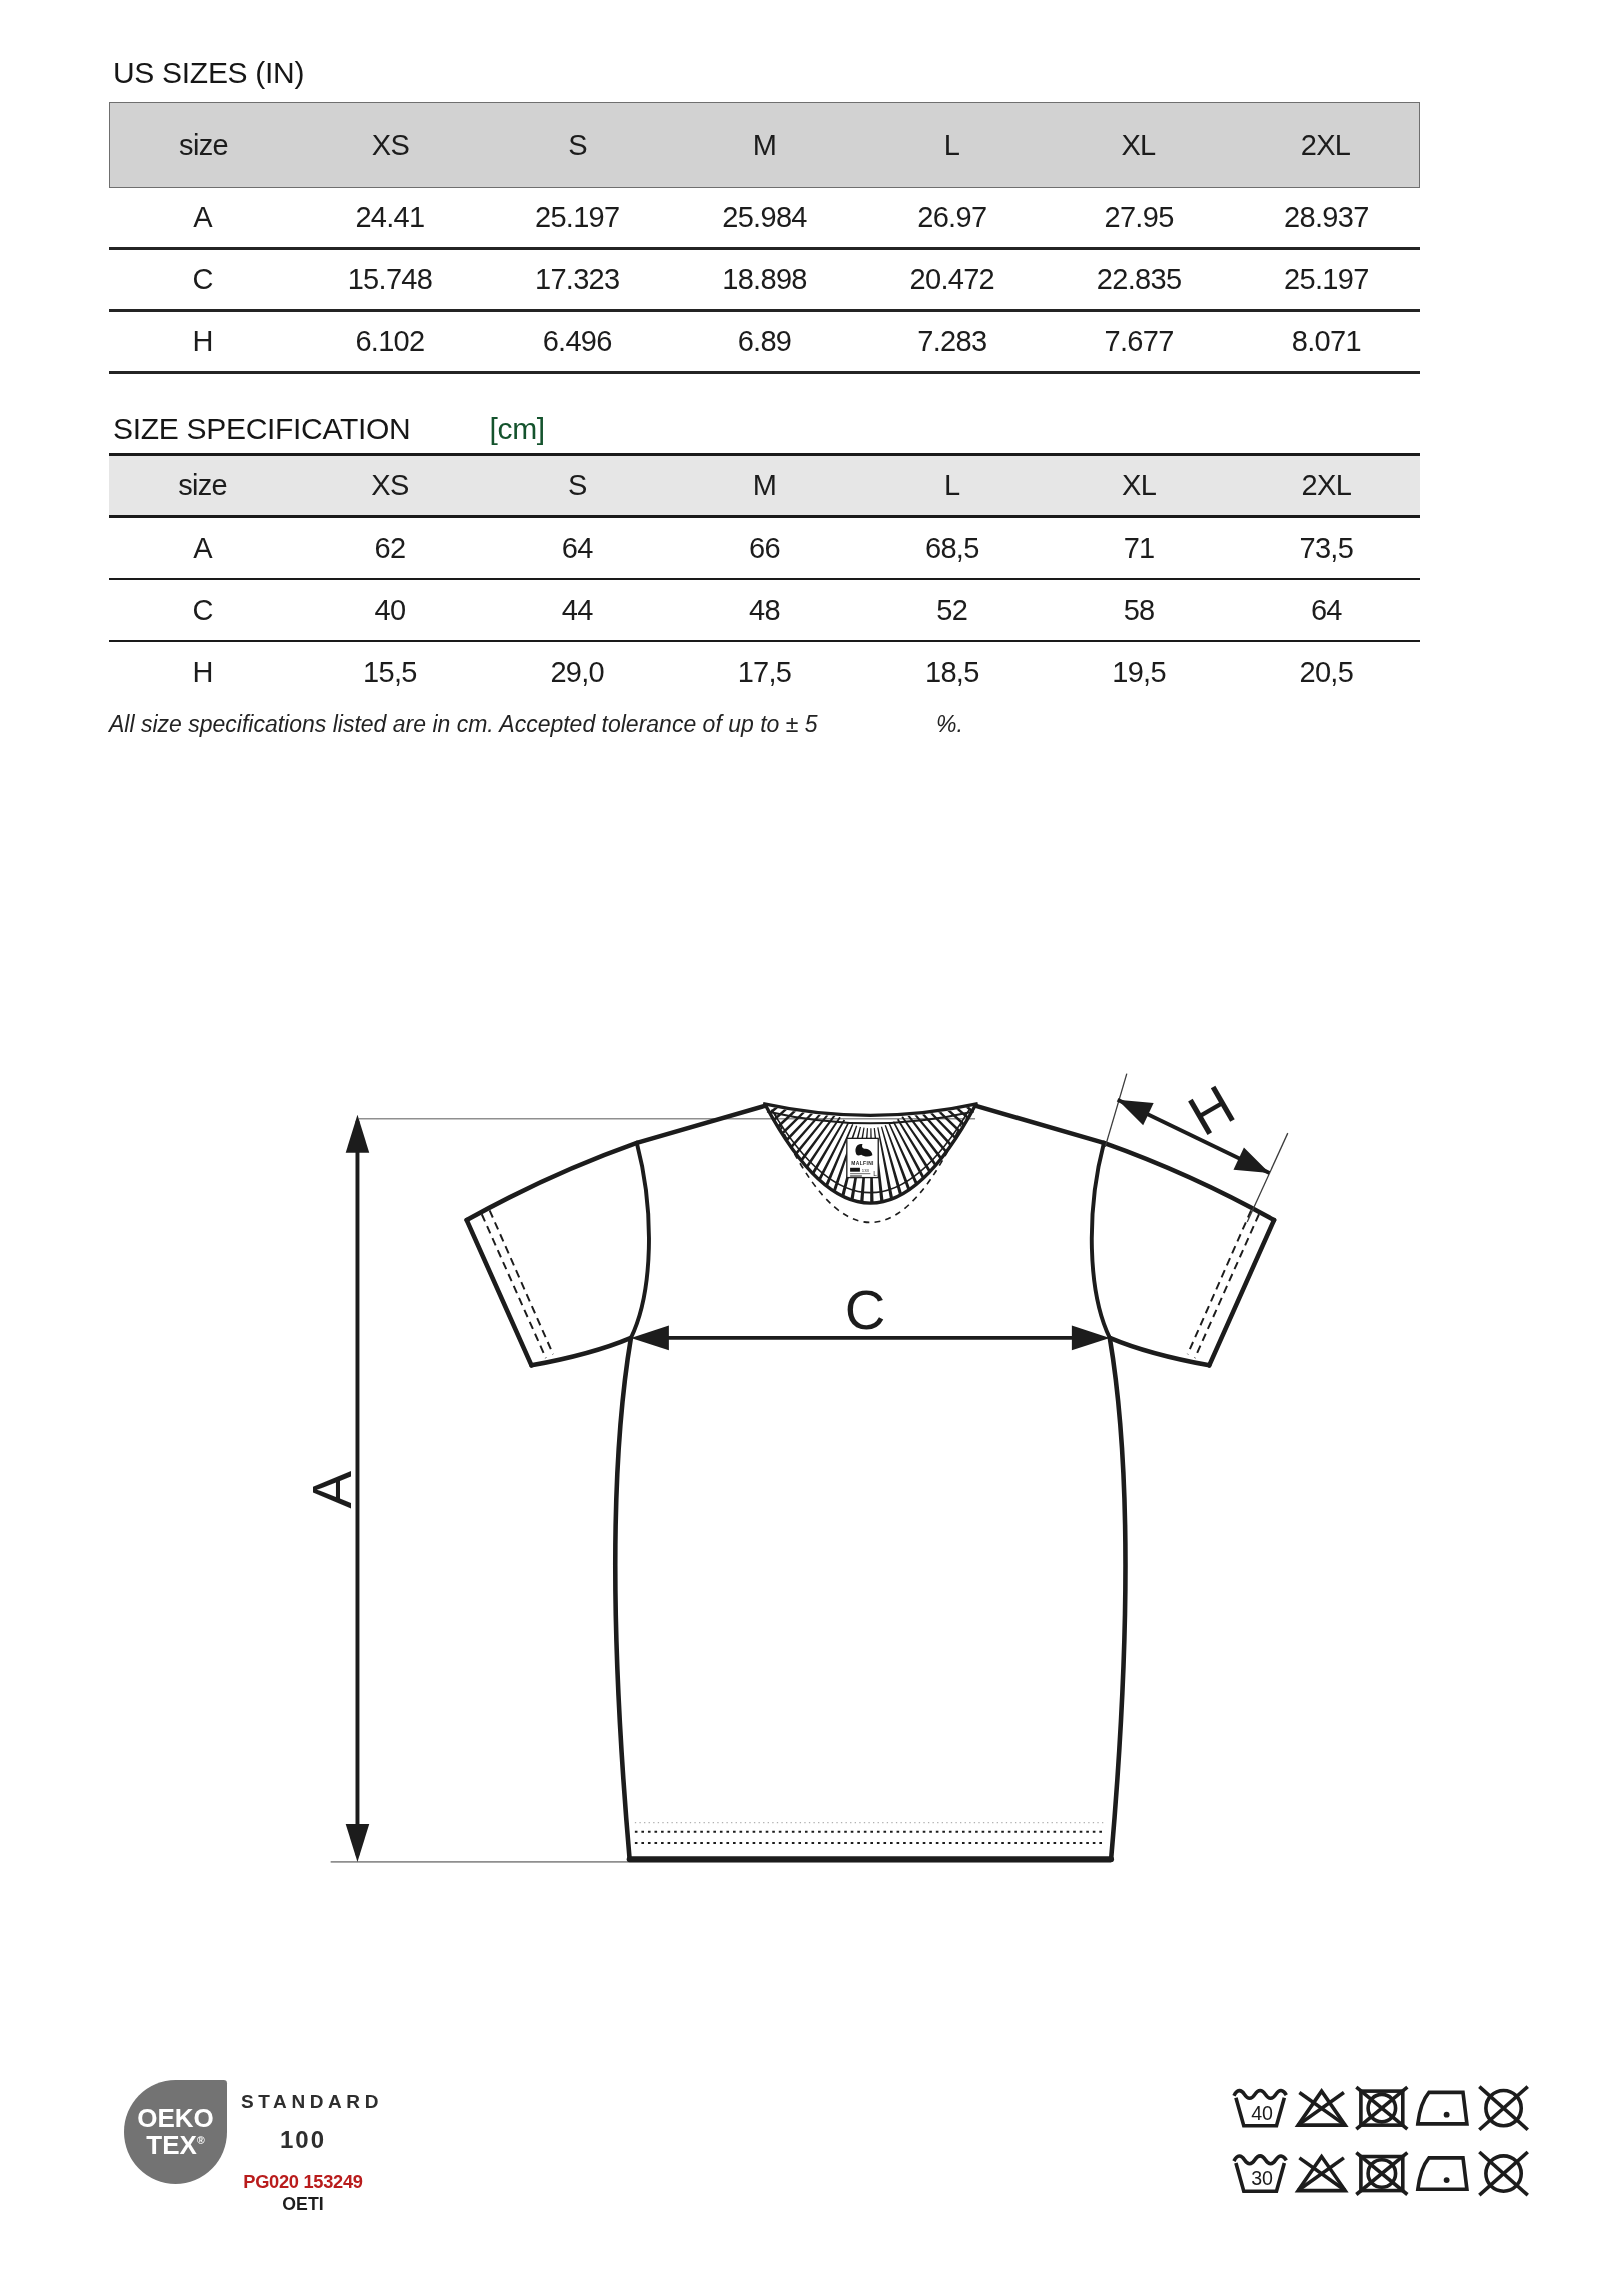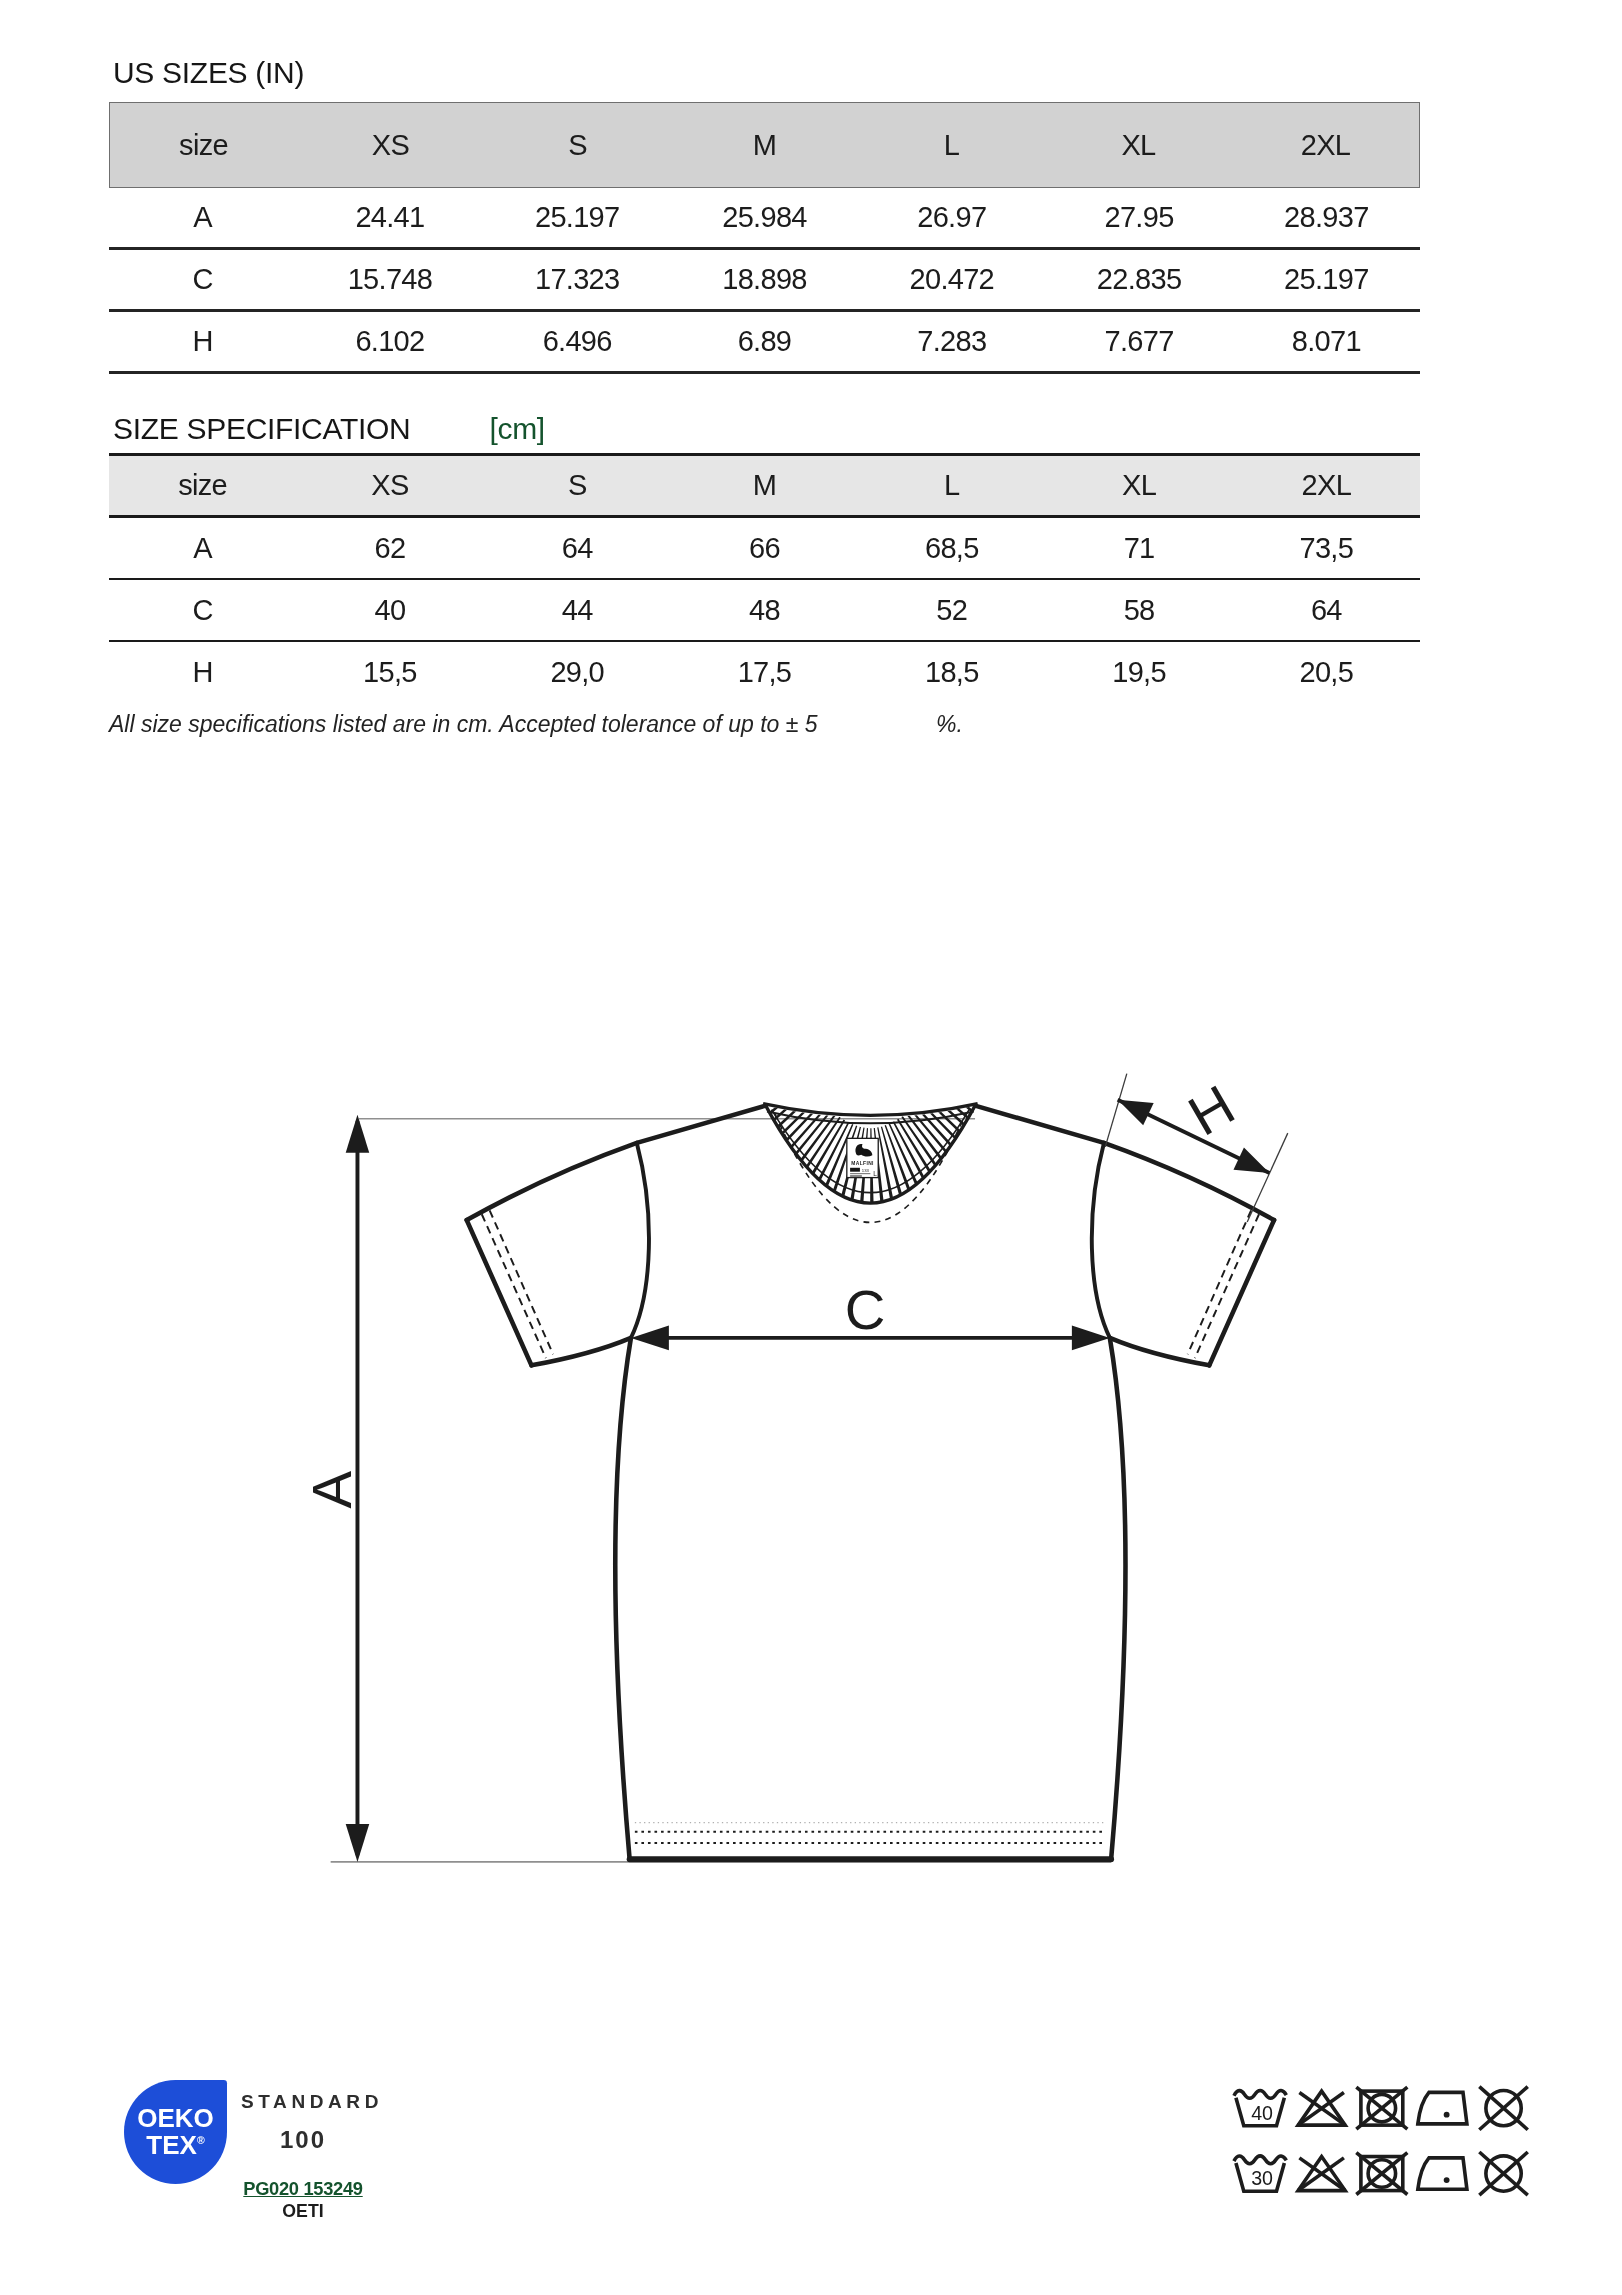--- a/index.html
+++ b/index.html
@@ -22,21 +22,21 @@
   .dimletter{font-size:86px;}
   .oeko-blob{position:absolute;left:124px;top:2080px;width:103px;height:104px;
      border-radius:50% 3.3px 50% 50%;display:flex;flex-direction:column;align-items:center;
      justify-content:center;color:#ffffff;font-weight:bold;line-height:1.02;}
   .oeko-blob .l1{font-size:26px;letter-spacing:0px;}
   .oeko-blob .l2{font-size:26px;}
   .oeko-blob sup{font-size:10.5px;vertical-align:super;}
   .oeko-text{position:absolute;left:241px;top:2091px;width:124px;text-align:center;color:#2e2e2e;}
   .oeko-text .std{font-size:19px;font-weight:bold;letter-spacing:4.6px;}
   .oeko-text .num{font-size:24px;font-weight:bold;letter-spacing:2px;margin-top:13px;}
-  .oeko-text .code{font-size:18.3px;font-weight:bold;margin-top:24px;letter-spacing:-0.3px;color:#14532d;text-decoration:underline;}
+  .oeko-text .code{font-size:18.3px;font-weight:bold;margin-top:17px;letter-spacing:-0.3px;color:#b91c1c;}
   .oeko-text .org{font-size:17.7px;font-weight:bold;margin-top:0.7px;color:#1c1c1c;}
 </style>
 </head>
 <body>
 
 <div id="page">
 
   <div class="abs sec-title" style="left:113px;top:56px;">US SIZES (IN)</div>
 
   <div class="sizetable" style="top:102px;">
@@ -202,21 +202,21 @@
     <g>
       <line x1="1689" y1="1753" x2="1722" y2="1641" stroke="#3c3c3c" stroke-width="2"></line>
       <line x1="1906" y1="1868" x2="1968" y2="1732" stroke="#3c3c3c" stroke-width="2"></line>
       <line x1="1708" y1="1681" x2="1940" y2="1793" stroke="#1c1c1c" stroke-width="6"></line>
       <polygon points="1708,1681 1747,1720 1763,1686" fill="#1c1c1c"></polygon>
       <polygon points="1940,1793 1885,1788 1901,1754" fill="#1c1c1c"></polygon>
       <text class="dimletter" x="1851" y="1697" text-anchor="middle" dominant-baseline="central" transform="rotate(-30 1851 1697)">H</text>
     </g>
   </svg>
 
-  <div class="oeko-blob" style="background:#1d4ed8;">
+  <div class="oeko-blob" style="background:#737373;">
     <div class="l1">OEKO</div>
     <div class="l2"><span>TEX</span><sup>®</sup></div>
   </div>
   <div class="oeko-text">
     <div class="std">STANDARD</div>
     <div class="num">100</div>
     <div class="code">PG020 153249</div>
     <div class="org">OETI</div>
   </div>
 

